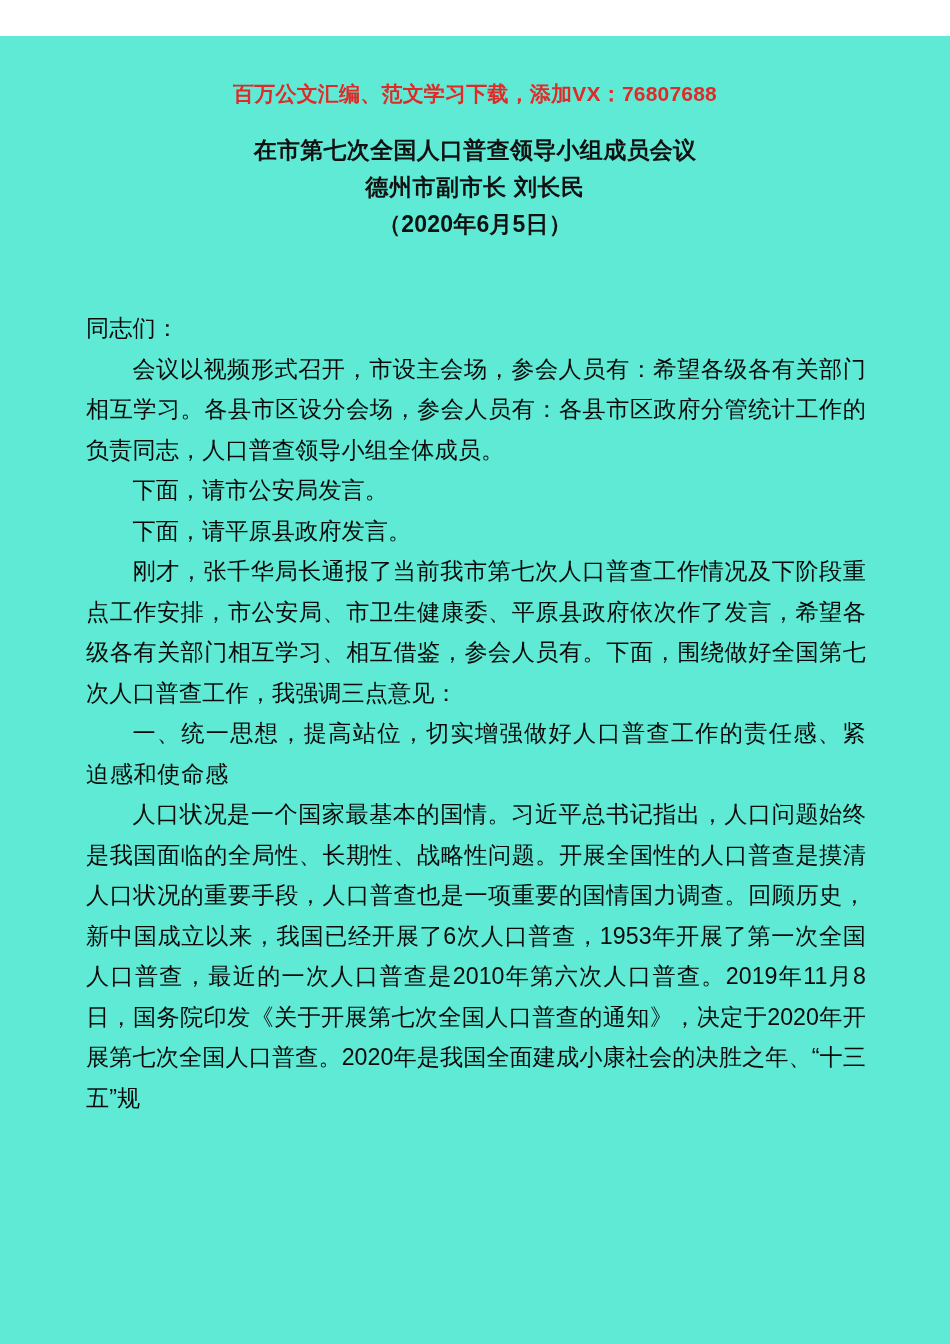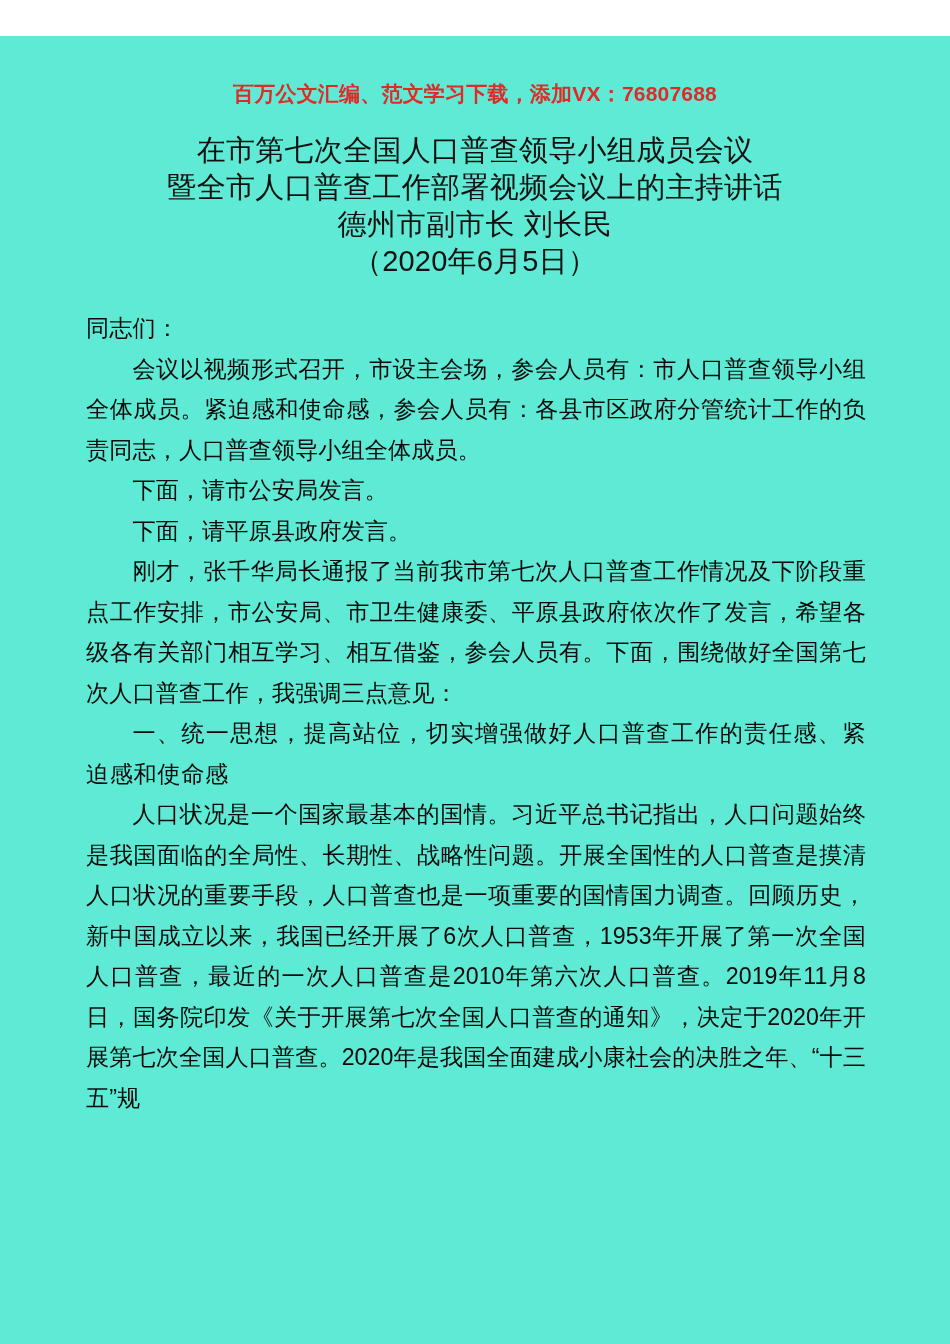--- a/index.html
+++ b/index.html
@@ -40,23 +40,23 @@
 
   
   .title-block {
     position: absolute;
     top: 96px;
     left: 0;
     width: 950px;
     text-align: center;
   }
   .title-line {
-    font-size: 29px;
+    font-size: 23px;
     line-height: 37px;
-    font-weight: normal;
+    font-weight: bold;
     letter-spacing: 0.3px;
     color: #111111;
     white-space: nowrap;
   }
   .title-line.author {
     letter-spacing: 0.6px;
   }
   .title-line.date {
     letter-spacing: 0.2px;
   }
@@ -109,28 +109,27 @@
 </style>
 </head>
 <body>
 
 <div class="page">
 
   <div class="promo-banner" style="color: rgb(224, 42, 39);">百万公文汇编、范文学习下载，添加VX：76807688</div>
 
   <div class="title-block">
     <div class="title-line">在市第七次全国人口普查领导小组成员会议</div>
-    <div class="title-line">暨全市人口普查工作部署视频会议上的主持讲话</div>
     <div class="title-line author">德州市副市长  刘长民</div>
     <div class="title-line date">（2020年6月5日）</div>
   </div>
 
   <div class="body-area" id="body-area">
       <p class="para noindent">同志们：</p>
-      <p class="para indent">会议以视频形式召开，市设主会场，参会人员有：市人口普查领导小组全体成员。紧迫感和使命感，参会人员有：各县市区政府分管统计工作的负责同志，人口普查领导小组全体成员。</p>
+      <p class="para indent">会议以视频形式召开，市设主会场，参会人员有：希望各级各有关部门相互学习。各县市区设分会场，参会人员有：各县市区政府分管统计工作的负责同志，人口普查领导小组全体成员。</p>
       <p class="para indent">下面，请市公安局发言。</p>
       <p class="para indent">下面，请平原县政府发言。</p>
       <p class="para indent">刚才，张千华局长通报了当前我市第七次人口普查工作情况及下阶段重点工作安排，市公安局、市卫生健康委、平原县政府依次作了发言，希望各级各有关部门相互学习、相互借鉴，参会人员有。下面，围绕做好全国第七次人口普查工作，我强调三点意见：</p>
       <p class="para heading">一、统一思想，提高站位，切实增强做好人口普查工作的责任感、紧迫感和使命感</p>
       <p class="para indent">人口状况是一个国家最基本的国情。习近平总书记指出，人口问题始终是我国面临的全局性、长期性、战略性问题。开展全国性的人口普查是摸清人口状况的重要手段，人口普查也是一项重要的国情国力调查。回顾历史，新中国成立以来，我国已经开展了6次人口普查，1953年开展了第一次全国人口普查，最近的一次人口普查是2010年第六次人口普查。2019年11月8日，国务院印发《关于开展第七次全国人口普查的通知》，决定于2020年开展第七次全国人口普查。2020年是我国全面建成小康社会的决胜之年、“十三五”规</p>
     </div>
 
   <div class="page-number">
     <span class="pn-inner">— 1 —</span>
   </div>

